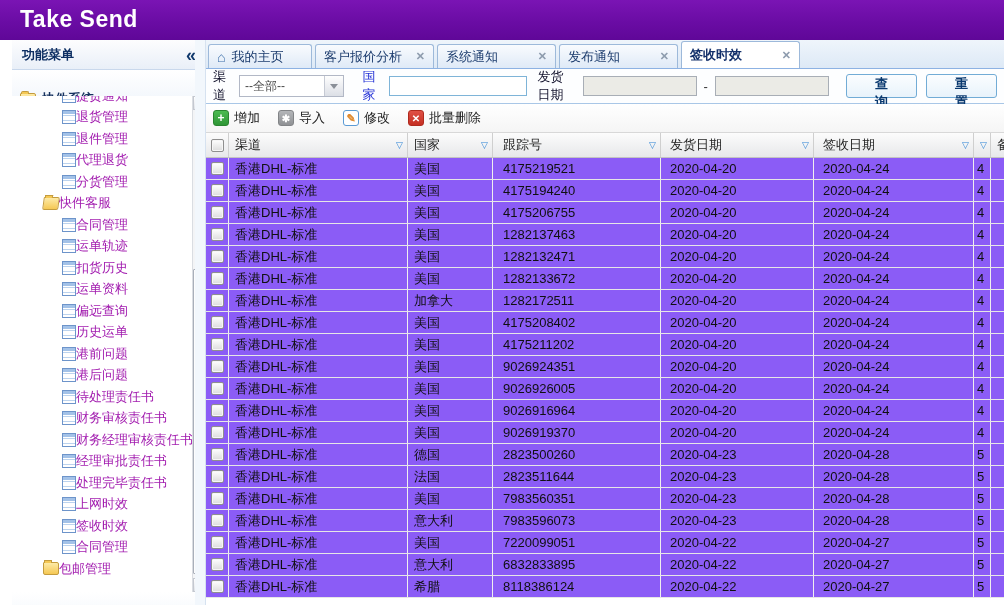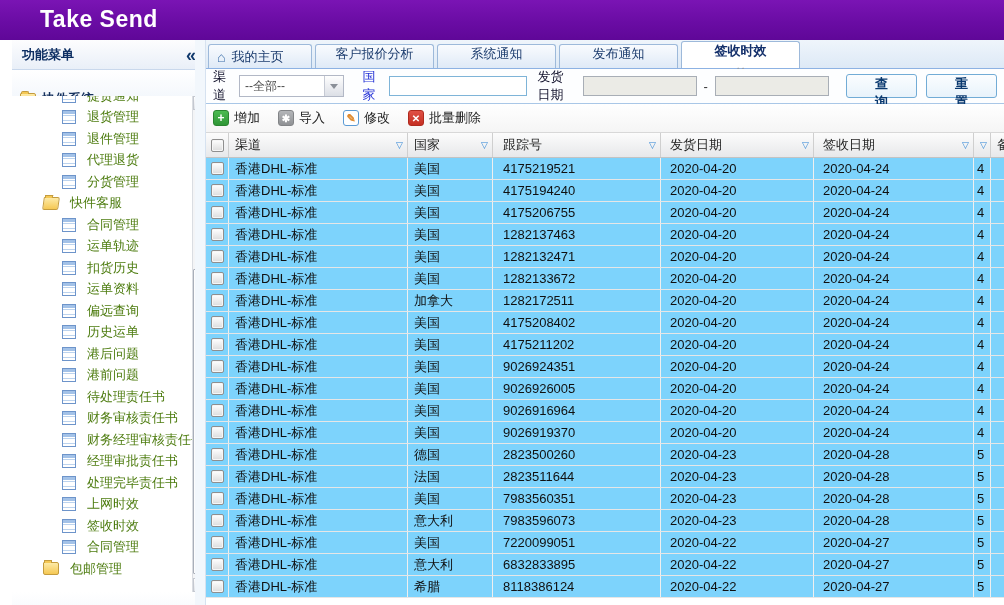--- a/index.html
+++ b/index.html
@@ -2,21 +2,21 @@
 <html><head>
 <meta charset="utf-8">
 <style>
   html,body{margin:0;padding:0;background:#fff;}
   .app{position:relative;width:1004px;height:605px;overflow:hidden;
        font-family:"Liberation Sans",sans-serif;background:#fff;font-size:13px;}
 
   
   .app-header{position:absolute;left:0;top:0;width:1004px;height:40px;
     background:linear-gradient(180deg,#7a14b4 0%,#6a0ca4 55%,#5f0798 100%);}
-  .logo{color:#fff;font-size:23px;font-weight:bold;line-height:39px;padding-left:40px;letter-spacing:.5px;}
+  .logo{color:#fff;font-size:23px;font-weight:bold;line-height:39px;padding-left:20px;letter-spacing:.5px;}
 
   
   .sidebar{position:absolute;left:0;top:40px;width:194px;height:565px;background:#fff;
     border-right:1px solid #a9c4e4;margin-left:12px;}
   .sidebar-title{height:29px;background:linear-gradient(#fdfdfe,#e9eff8);
     border-bottom:1px solid #c9d8ec;display:flex;align-items:center;justify-content:space-between;
     padding:0 10px;color:#0e2f63;font-weight:bold;}
   .collapse-glyph{font-size:18px;color:#123a6d;cursor:pointer;line-height:1;}
   .acc-header{height:26px;background:linear-gradient(#ffffff,#e7eff9);
     border-bottom:1px solid #cfdbea;display:flex;align-items:center;gap:6px;
@@ -26,21 +26,21 @@
 
   .fold{width:14px;height:11px;flex:0 0 auto;background:linear-gradient(#fdeaa6,#f5c854);
     border:1px solid #c49c3e;border-radius:1px 2px 2px 2px;position:relative;}
   .fold::before{content:"";position:absolute;top:-3px;left:0;width:6px;height:2px;background:#f5c854;
     border:1px solid #c49c3e;border-bottom:none;border-radius:2px 2px 0 0;}
   .fold.arrow::after{content:"";position:absolute;left:-3px;bottom:0;width:0;height:0;
     border-top:4px solid transparent;border-bottom:4px solid transparent;border-left:7px solid #33a043;}
 
   .tree{position:absolute;left:0;top:56px;width:194px;height:496px;overflow:hidden;background:#fff;}
   .tree-list{margin-top:-11px;}
-  .tree-item{height:21.5px;display:flex;align-items:center;gap:11px;color:#4d7c0f;cursor:pointer;white-space:nowrap;}
+  .tree-item{height:21.5px;display:flex;align-items:center;gap:0;color:#a21caf;cursor:pointer;white-space:nowrap;}
   .tree-item.leaf{padding-left:50px;}
   .tree-item.folder-open,.tree-item.folder-closed{padding-left:31px;}
   .tree-item.leaf .tree-ico{width:12px;height:12px;flex:0 0 auto;border:1px solid #6d94ca;background-color:#fff;
     background-image:linear-gradient(180deg,#a3c2e8 0,#a3c2e8 3px,rgba(0,0,0,0) 3px),
       repeating-linear-gradient(180deg,rgba(0,0,0,0) 0 4px,#bcd3ee 4px 5px);}
   .tree-item.folder-open .tree-ico,.tree-item.folder-closed .tree-ico{width:14px;height:11px;
     background:linear-gradient(#fdeaa6,#f5c854);border:1px solid #c49c3e;border-radius:1px 2px 2px 2px;position:relative;}
   .tree-item.folder-open .tree-ico::before,.tree-item.folder-closed .tree-ico::before{content:"";position:absolute;
     top:-3px;left:0;width:6px;height:2px;background:#f5c854;border:1px solid #c49c3e;border-bottom:none;}
   .tree-item.folder-open .tree-ico{transform:skewX(-8deg);}
@@ -64,21 +64,21 @@
   
   .tabbar{height:28px;flex:0 0 auto;background:linear-gradient(#eff5fb,#dde9f6);
     border-bottom:1px solid #8db2e3;display:flex;align-items:flex-end;gap:3px;padding-left:2px;}
   .tab{height:24px;box-sizing:border-box;display:flex;align-items:center;gap:6px;padding:0 8px;
     background:linear-gradient(#f9fbfe,#dfeaf7);border:1px solid #9db9da;border-bottom:none;
     border-radius:3px 3px 0 0;color:#1c3c6e;cursor:pointer;}
   .tab .flex{flex:1;}
   .tab.active{height:27px;background:#fff;font-weight:bold;color:#14306b;}
   .tab-close{color:#8e9cae;font-size:11px;font-weight:bold;cursor:pointer;line-height:1;}
   .home-ico{color:#3c6ea9;font-size:14px;line-height:1;}
-  .t1{width:104px;} .t2,.t3,.t4,.t5{width:119px;flex-direction:column;}
+  .t1{width:104px;} .t2,.t3,.t4,.t5{width:119px;}
 
   
   .filterbar{height:34px;flex:0 0 auto;background:#fdfeff;border-bottom:1px solid #a9c7e7;
     display:flex;align-items:center;padding:0 7px;gap:7px;}
   .flabel{color:#14142e;}
   .flabel.blue{color:#2230d6;}
   .fselect{width:142px;height:22px;box-sizing:border-box;border:1px solid #b2b8c6;background:#fff;
     display:flex;align-items:center;cursor:pointer;}
   .fselect-text{flex:1;padding:0 5px;color:#4a4a4a;font-size:12px;}
   .fselect-btn{width:18px;height:100%;background:linear-gradient(#fefefe,#dcdfe6);border-left:1px solid #c6cad4;
@@ -104,21 +104,21 @@
   .tico.edit{background:#fff;border:1px solid #5b9bd5;color:#e08a2e;font-size:11px;}
   .tico.del{background:linear-gradient(#e05045,#c42f22);border:1px solid #b02a1e;}
 
   
   .grid{flex:1;display:flex;flex-direction:column;overflow:hidden;background:#fff;}
   .ghead{height:24px;flex:0 0 auto;display:flex;background:linear-gradient(#fcfcfc,#e7e8ea);
     border-bottom:1px solid #c3c3c3;color:#1f1f1f;}
   .hcell{box-sizing:border-box;display:flex;align-items:center;padding:0 4px 0 6px;
     border-right:1px solid #cfcfcf;overflow:hidden;white-space:nowrap;cursor:pointer;}
   .sort{margin-left:auto;color:#2e84d5;font-size:9px;padding-left:3px;}
-  .grow{height:22px;box-sizing:border-box;display:flex;border-bottom:1px solid #e6e6e6;color:#101010;cursor:pointer;background:#7dd3fc;}
+  .grow{height:22px;box-sizing:border-box;display:flex;border-bottom:1px solid #e6e6e6;color:#101010;cursor:pointer;background:#8b5cf6;}
   .gcell{box-sizing:border-box;display:flex;align-items:center;padding:0 4px 0 6px;
     border-right:1px solid #efefef;overflow:hidden;white-space:nowrap;}
   .c-check{width:23px;justify-content:center;padding:0;}
   .c-channel{width:179px;}
   .c-country{width:85px;}
   .c-track{width:168px;padding-left:10px;gap:32px;}
   .c-ship{width:153px;padding-left:9px;}
   .c-sign{width:160px;padding-left:9px;}
   .c-days{width:17px;padding:0 0 0 3px;}
   .c-note{flex:1;border-right:none;}
@@ -203,26 +203,26 @@
             <span>偏远查询</span>
           </div>
 
           <div class="tree-item leaf">
             <span class="tree-ico"></span>
             <span>历史运单</span>
           </div>
 
           <div class="tree-item leaf">
             <span class="tree-ico"></span>
+            <span>港前问题</span>
+          </div>
+
+          <div class="tree-item leaf">
+            <span class="tree-ico"></span>
             <span>港后问题</span>
-          </div>
-
-          <div class="tree-item leaf">
-            <span class="tree-ico"></span>
-            <span>港前问题</span>
           </div>
 
           <div class="tree-item leaf">
             <span class="tree-ico"></span>
             <span>待处理责任书</span>
           </div>
 
           <div class="tree-item leaf">
             <span class="tree-ico"></span>
             <span>财务审核责任书</span>

